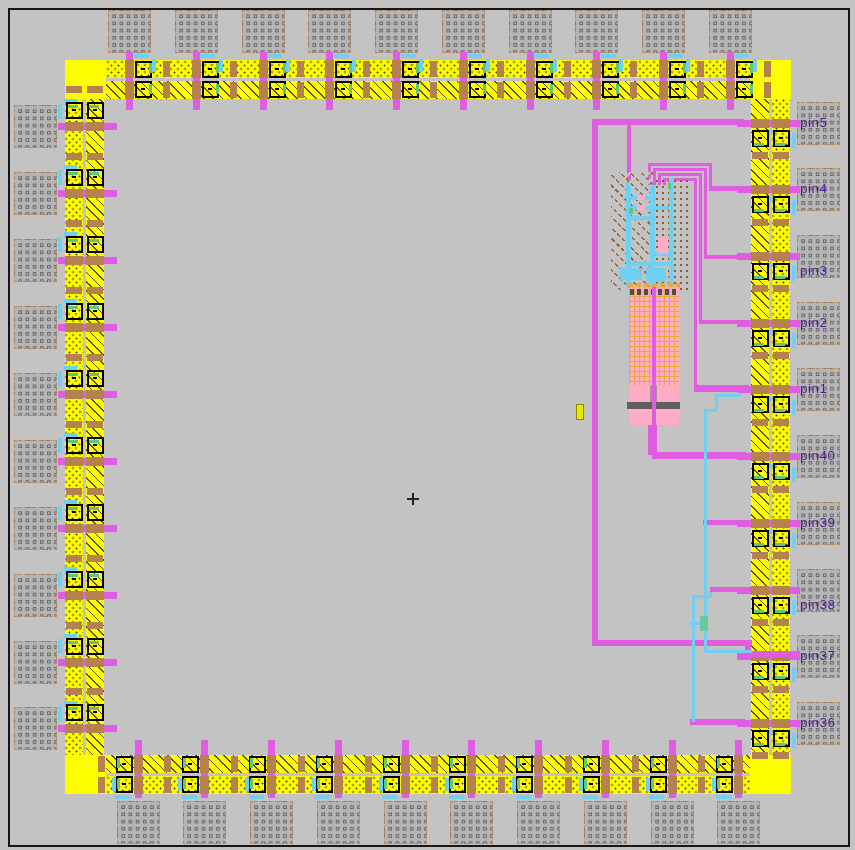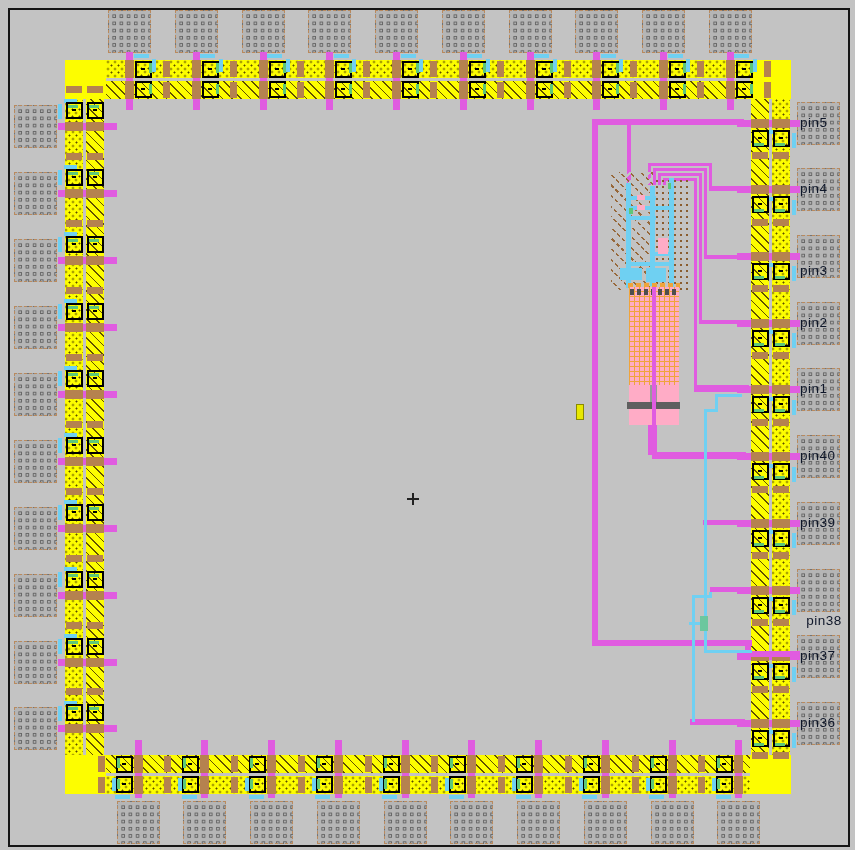--- a/index.html
+++ b/index.html
@@ -24,21 +24,21 @@
   .bond{background-color:#b5b5b5;border:1px dashed #b98a5e;
     background-image:radial-gradient(circle,#b0b0b0 0 .7px,#666 .8px 2.1px,transparent 2.3px);
     background-size:7.2px 7.2px;background-position:1.6px 1.6px;}
   .padsq{border:2px solid #000;width:13px;height:13px;}
   .cdash{position:absolute;left:4px;top:5px;width:4px;height:2px;background:#000;}
   .orange-grid{background-color:#ffacc6;
     background-image:repeating-linear-gradient(0deg,#efa43c 0 1.4px,transparent 1.4px 5px),
                      repeating-linear-gradient(90deg,#efa43c 0 1.4px,transparent 1.4px 5px);}
   .darkdash{background-image:repeating-linear-gradient(90deg,#4e4e4e 0 4px,transparent 4px 7px);}
   .orangedash{background-image:repeating-linear-gradient(90deg,#efa43c 0 5px,transparent 5px 8px);}
-  .pinlabel{color:#0f172a;font-size:13.5px;letter-spacing:.5px;line-height:14px;white-space:nowrap;}
+  .pinlabel{color:#4c1d95;font-size:13.5px;letter-spacing:.5px;line-height:14px;white-space:nowrap;}
 </style>
 </head>
 <body>
 
 <div class="canvas" id="canvas">
   <div class="abs frame" style="left:8px;top:8px;width:838px;height:835px;"></div>
   <div id="gen" class="abs" style="left:0;top:0;">
       <div class="abs strip-dots" style="left: 65px; top: 60px; width: 726px; height: 18px;"></div>
       <div class="abs strip-hatch" style="left: 65px; top: 81px; width: 726px; height: 18px;"></div>
       <div class="abs strip-hatch" style="left: 65px; top: 755px; width: 726px; height: 18px;"></div>
@@ -659,21 +659,21 @@
       <div class="abs" style="left: 791.5px; top: 600.04px; width: 4px; height: 15px; background: rgb(111, 208, 242);"></div>
       <div class="abs" style="left: 769px; top: 597.04px; width: 8px; height: 4px; background: rgb(111, 208, 242);"></div>
       <div class="abs padsq strip-hatch" style="left: 751.5px; top: 596.54px; width: 13px; height: 13px;">
         <div class="cdash"></div>
       </div>
       <div class="abs padsq strip-dots" style="left: 772.5px; top: 596.54px; width: 13px; height: 13px;">
         <div class="cdash"></div>
       </div>
       <div class="abs" style="left: 754px; top: 609.54px; width: 10px; height: 3px; background: rgb(94, 200, 120);"></div>
       <div class="abs" style="left: 775px; top: 609.54px; width: 10px; height: 3px; background: rgb(94, 200, 120);"></div>
-      <div class="abs pinlabel" style="left: 800px; top: 614px; width: 48px; height: 14px; text-align: center;">pin38</div>
+      <div class="abs pinlabel" style="left: 800px; top: 598px; width: 48px; height: 14px;">pin38</div>
       <div class="abs bond" style="left: 797px; top: 635.26px; width: 41px; height: 41px;"></div>
       <div class="abs" style="left: 737px; top: 653.26px; width: 63px; height: 7px; background: rgb(224, 92, 224);"></div>
       <div class="abs" style="left: 751px; top: 652.26px; width: 18px; height: 9px; background: rgb(181, 130, 79);"></div>
       <div class="abs" style="left: 772px; top: 652.26px; width: 18px; height: 9px; background: rgb(181, 130, 79);"></div>
       <div class="abs" style="left: 752px; top: 685.76px; width: 16px; height: 7px; background: rgb(181, 130, 79);"></div>
       <div class="abs" style="left: 773px; top: 685.76px; width: 16px; height: 7px; background: rgb(181, 130, 79);"></div>
       <div class="abs" style="left: 791.5px; top: 666.76px; width: 4px; height: 15px; background: rgb(111, 208, 242);"></div>
       <div class="abs" style="left: 769px; top: 663.76px; width: 8px; height: 4px; background: rgb(111, 208, 242);"></div>
       <div class="abs padsq strip-hatch" style="left: 751.5px; top: 663.26px; width: 13px; height: 13px;">
         <div class="cdash"></div>

